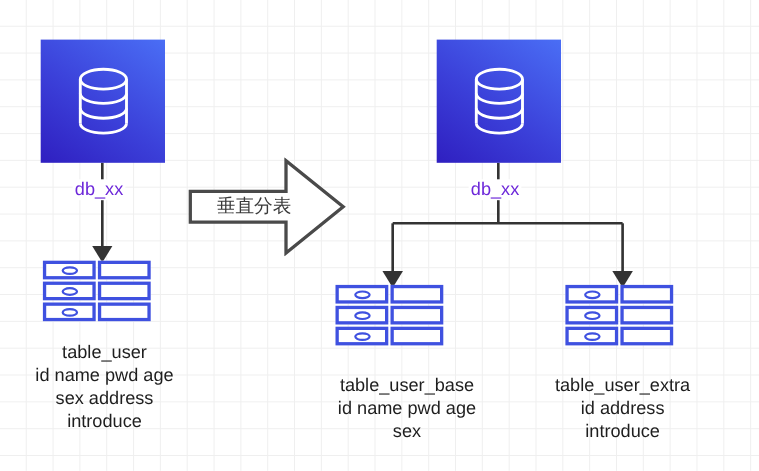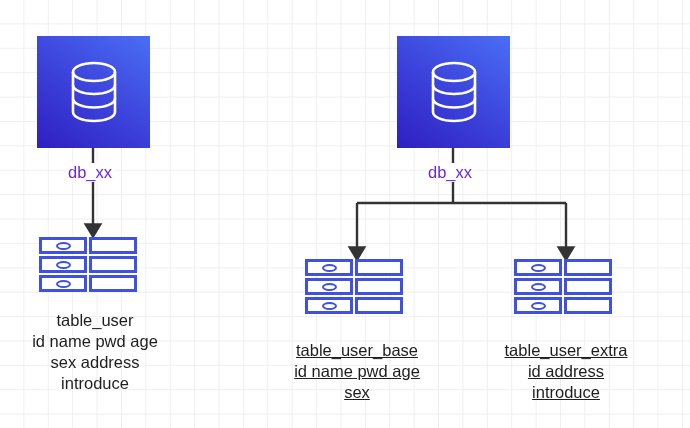--- a/index.html
+++ b/index.html
@@ -146,20 +146,26 @@
       <ellipse cx="28" cy="13" rx="21" ry="9" fill="none" stroke="#ffffff" stroke-width="2.6"></ellipse>
       <path d="M7,13 L7,53" fill="none" stroke="#ffffff" stroke-width="2.6"></path>
       <path d="M49,13 L49,53" fill="none" stroke="#ffffff" stroke-width="2.6"></path>
       <path d="M7,53 A21,9 0 0 0 49,53" fill="none" stroke="#ffffff" stroke-width="2.6"></path>
       <path d="M7,26 A21,9 0 0 0 49,26" fill="none" stroke="#ffffff" stroke-width="2.6"></path>
       <path d="M7,39.5 A21,9 0 0 0 49,39.5" fill="none" stroke="#ffffff" stroke-width="2.6"></path>
     </svg>
   </div>
   <div class="edge-label" style="left:426px; top:163px;">db_xx</div>
 
+  <div class="block-arrow" style="left:171px; top:143px;">
+    <svg width="144" height="90" viewBox="0 0 144 90">
+      <path d="M2,31 L89,31 L89,3 L141,45 L89,87 L89,59 L2,59 Z" fill="#ffffff" stroke="#4a4a4a" stroke-width="3" stroke-linejoin="miter"></path>
+    </svg>
+    <div class="block-arrow-text" style="left:26px; top:33px;">垂直分表</div>
+  </div>
 
   <div class="table-node" style="left:39px; top:237px;">
     <div class="table-row">
       <div class="table-cell">
           <div class="cell-oval"></div>
         </div>
       <div class="table-cell"></div>
     </div>
     <div class="table-row">
       <div class="table-cell">
@@ -192,21 +198,21 @@
         </div>
       <div class="table-cell"></div>
     </div>
     <div class="table-row">
       <div class="table-cell">
           <div class="cell-oval"></div>
         </div>
       <div class="table-cell"></div>
     </div>
   </div>
-  <div class="caption" style="left:257px; top:340px; width:200px;text-decoration:underline;">table_user_base
+  <div class="caption" style="left:270px; top:340px; width:200px;">table_user_base
 id name pwd age
 sex</div>
 
   <div class="table-node" style="left:514px; top:259px;">
     <div class="table-row">
       <div class="table-cell">
           <div class="cell-oval"></div>
         </div>
       <div class="table-cell"></div>
     </div>
@@ -216,17 +222,17 @@
         </div>
       <div class="table-cell"></div>
     </div>
     <div class="table-row">
       <div class="table-cell">
           <div class="cell-oval"></div>
         </div>
       <div class="table-cell"></div>
     </div>
   </div>
-  <div class="caption" style="left:466px; top:340px; width:200px;text-decoration:underline;">table_user_extra
+  <div class="caption" style="left:466px; top:340px; width:200px;">table_user_extra
 id  address
 introduce</div>
 
 </div>
 
 </body></html>

